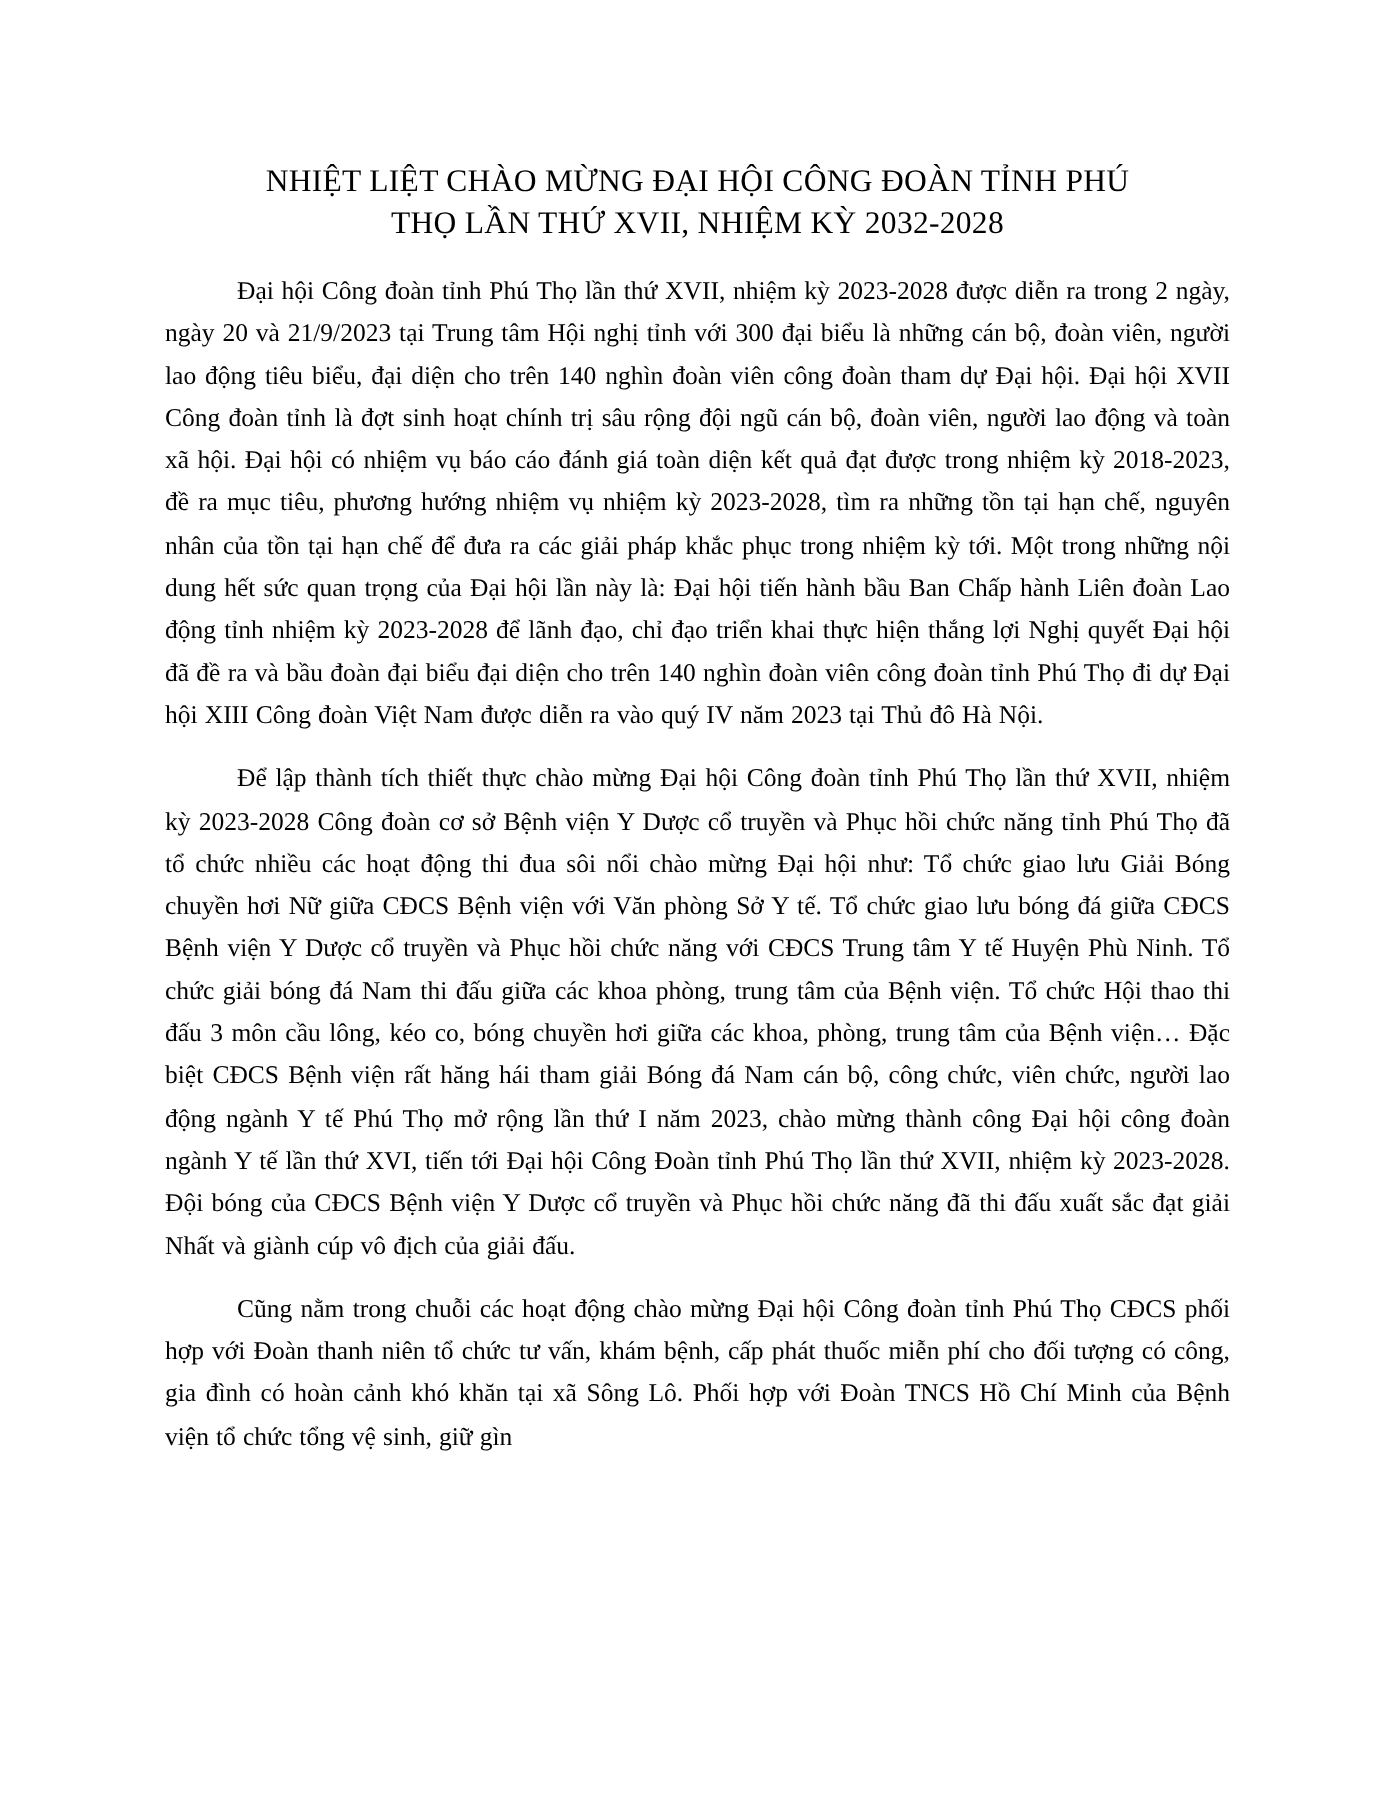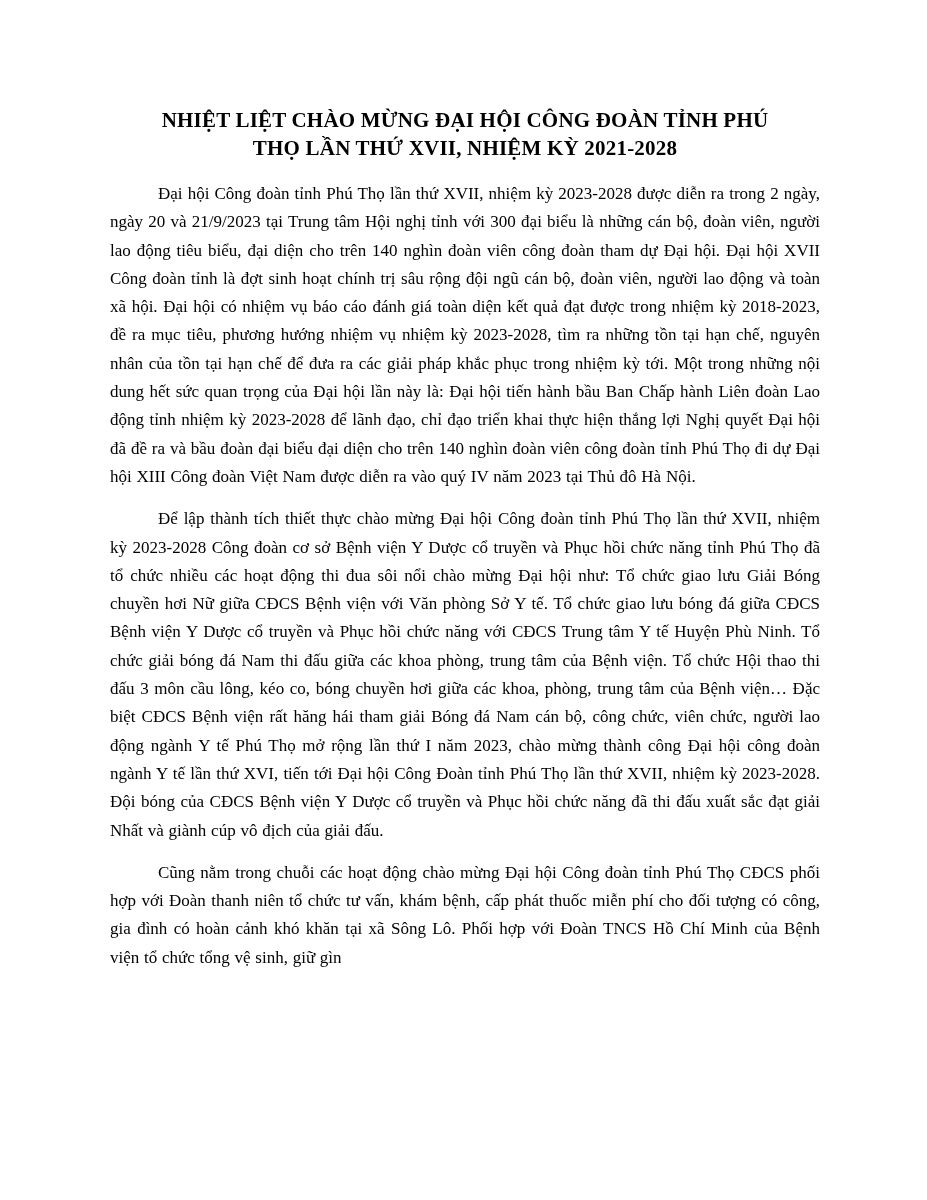--- a/index.html
+++ b/index.html
@@ -18,21 +18,21 @@
     box-sizing: border-box;
     width: 927px;
     height: 1200px;
     padding: 106px 107px 0 110px;
     background: #ffffff;
   }
   .doc-title {
     margin: 0 0 18px 0;
     padding: 0 40px;
     font-size: 21px;
-    font-weight: bold;
+    font-weight: normal;
     line-height: 28px;
     text-align: center;
     letter-spacing: 0.2px;
   }
   .title-line {
     display: block;
     white-space: nowrap;
   }
   .para {
     margin: 0 0 14px 0;
@@ -43,21 +43,21 @@
     word-spacing: 0.5px;
   }
 </style>
 </head>
 <body>
 
 <div class="page">
 
   <h1 class="doc-title">
     <span class="title-line">NHIỆT LIỆT CHÀO MỪNG ĐẠI HỘI CÔNG ĐOÀN TỈNH PHÚ</span>
-    <span class="title-line">THỌ LẦN THỨ XVII, NHIỆM KỲ 2021-2028</span>
+    <span class="title-line">THỌ LẦN THỨ XVII, NHIỆM KỲ 2032-2028</span>
   </h1>
 
   <p class="para">Đại hội Công đoàn tỉnh Phú Thọ lần thứ XVII, nhiệm kỳ 2023-2028 được diễn ra trong 2 ngày, ngày 20 và 21/9/2023 tại Trung tâm Hội nghị tỉnh với 300 đại biểu là những cán bộ, đoàn viên, người lao động tiêu biểu, đại diện cho trên 140 nghìn đoàn viên công đoàn tham dự Đại hội. Đại hội XVII Công đoàn tỉnh là đợt sinh hoạt chính trị sâu rộng đội ngũ cán bộ, đoàn viên, người lao động và toàn xã hội. Đại hội có nhiệm vụ báo cáo đánh giá toàn diện kết quả đạt được trong nhiệm kỳ 2018-2023, đề ra mục tiêu, phương hướng nhiệm vụ nhiệm kỳ 2023-2028, tìm ra những tồn tại hạn chế, nguyên nhân của tồn tại hạn chế để đưa ra các giải pháp khắc phục trong nhiệm kỳ tới. Một trong những nội dung hết sức quan trọng của Đại hội lần này là: Đại hội tiến hành bầu Ban Chấp hành Liên đoàn Lao động tỉnh nhiệm kỳ 2023-2028 để lãnh đạo, chỉ đạo triển khai thực hiện thắng lợi Nghị quyết Đại hội đã đề ra và bầu đoàn đại biểu đại diện cho trên 140 nghìn đoàn viên công đoàn tỉnh Phú Thọ đi dự Đại hội XIII Công đoàn Việt Nam được diễn ra vào quý IV năm 2023 tại Thủ đô Hà Nội.</p>
 
   <p class="para">Để lập thành tích thiết thực chào mừng Đại hội Công đoàn tỉnh Phú Thọ lần thứ XVII, nhiệm kỳ 2023-2028 Công đoàn cơ sở Bệnh viện Y Dược cổ truyền và Phục hồi chức năng tỉnh Phú Thọ đã tổ chức nhiều các hoạt động thi đua sôi nổi chào mừng Đại hội như: Tổ chức giao lưu Giải Bóng chuyền hơi Nữ giữa CĐCS Bệnh viện với Văn phòng Sở Y tế. Tổ chức giao lưu bóng đá giữa CĐCS Bệnh viện Y Dược cổ truyền và Phục hồi chức năng với CĐCS Trung tâm Y tế Huyện Phù Ninh. Tổ chức giải bóng đá Nam thi đấu giữa các khoa phòng, trung tâm của Bệnh viện. Tổ chức Hội thao thi đấu 3 môn cầu lông, kéo co, bóng chuyền hơi giữa các khoa, phòng, trung tâm của Bệnh viện… Đặc biệt CĐCS Bệnh viện rất hăng hái tham giải Bóng đá Nam cán bộ, công chức, viên chức, người lao động ngành Y tế Phú Thọ mở rộng lần thứ I năm 2023, chào mừng thành công Đại hội công đoàn ngành Y tế lần thứ XVI, tiến tới Đại hội Công Đoàn tỉnh Phú Thọ lần thứ XVII, nhiệm kỳ 2023-2028. Đội bóng của CĐCS Bệnh viện Y Dược cổ truyền và Phục hồi chức năng đã thi đấu xuất sắc đạt giải Nhất và giành cúp vô địch của giải đấu.</p>
 
   <p class="para">Cũng nằm trong chuỗi các hoạt động chào mừng Đại hội Công đoàn tỉnh Phú Thọ CĐCS phối hợp với Đoàn thanh niên tổ chức tư vấn, khám bệnh, cấp phát thuốc miễn phí cho đối tượng có công, gia đình có hoàn cảnh khó khăn tại xã Sông Lô. Phối hợp với Đoàn TNCS Hồ Chí Minh của Bệnh viện tổ chức tổng vệ sinh, giữ gìn</p>
 
 </div>
 

